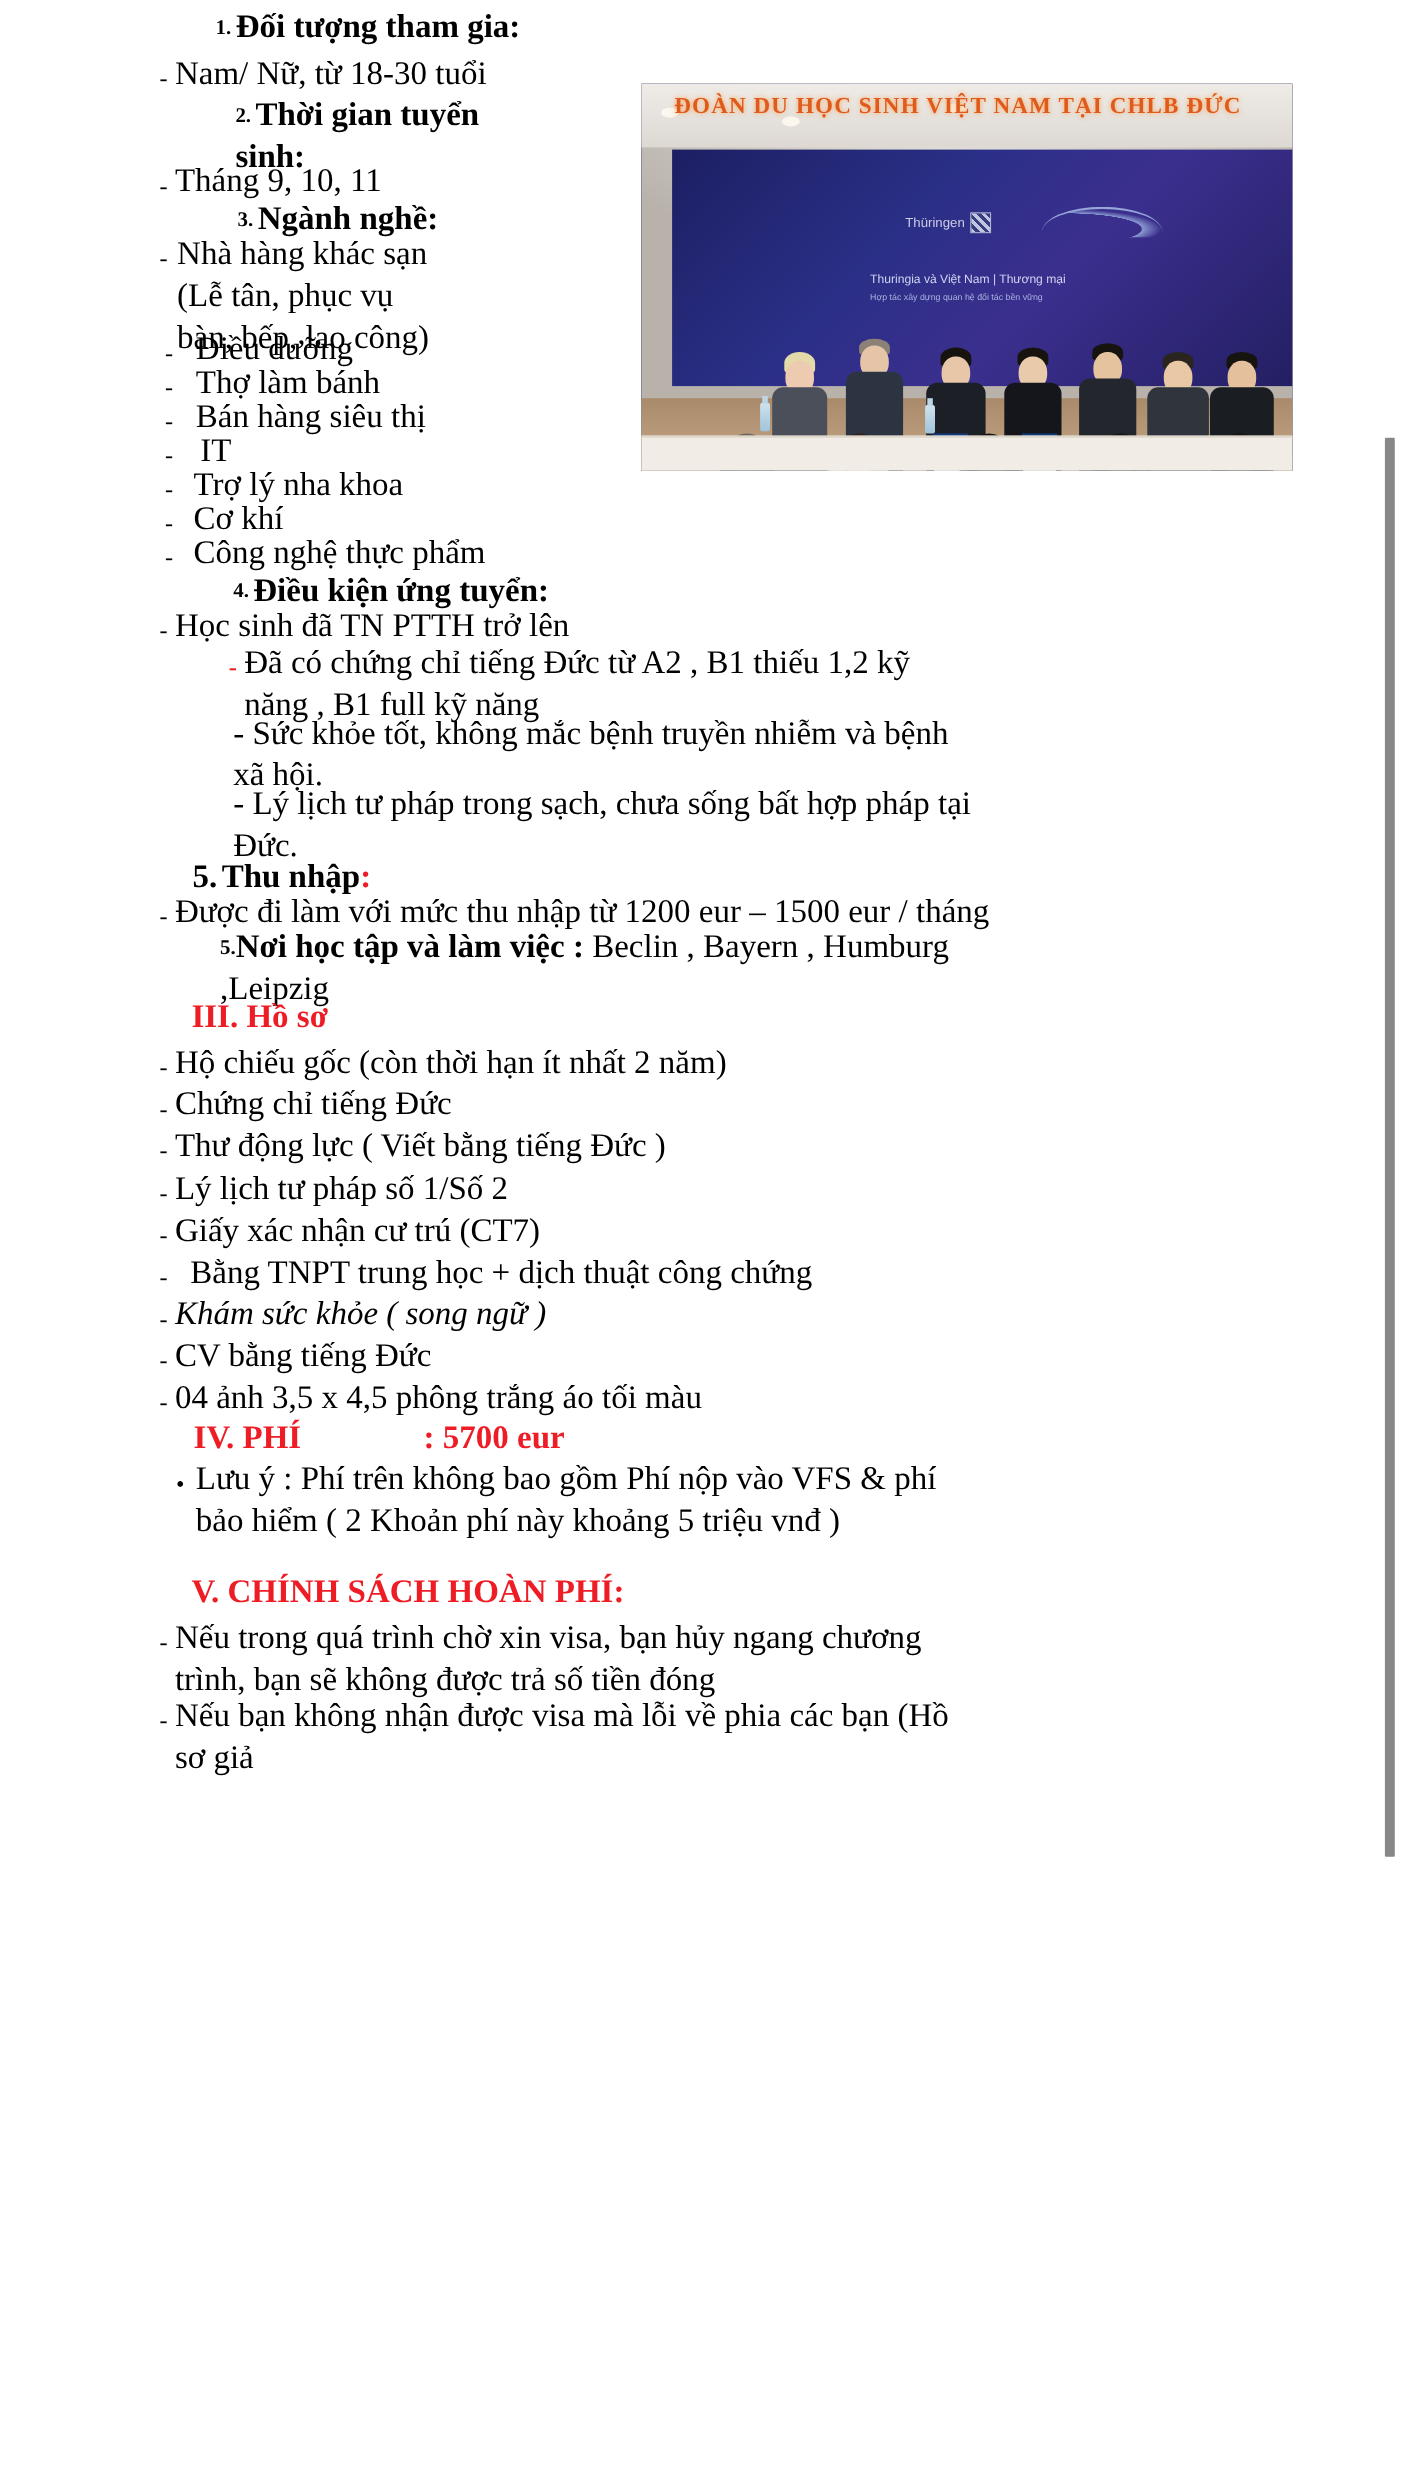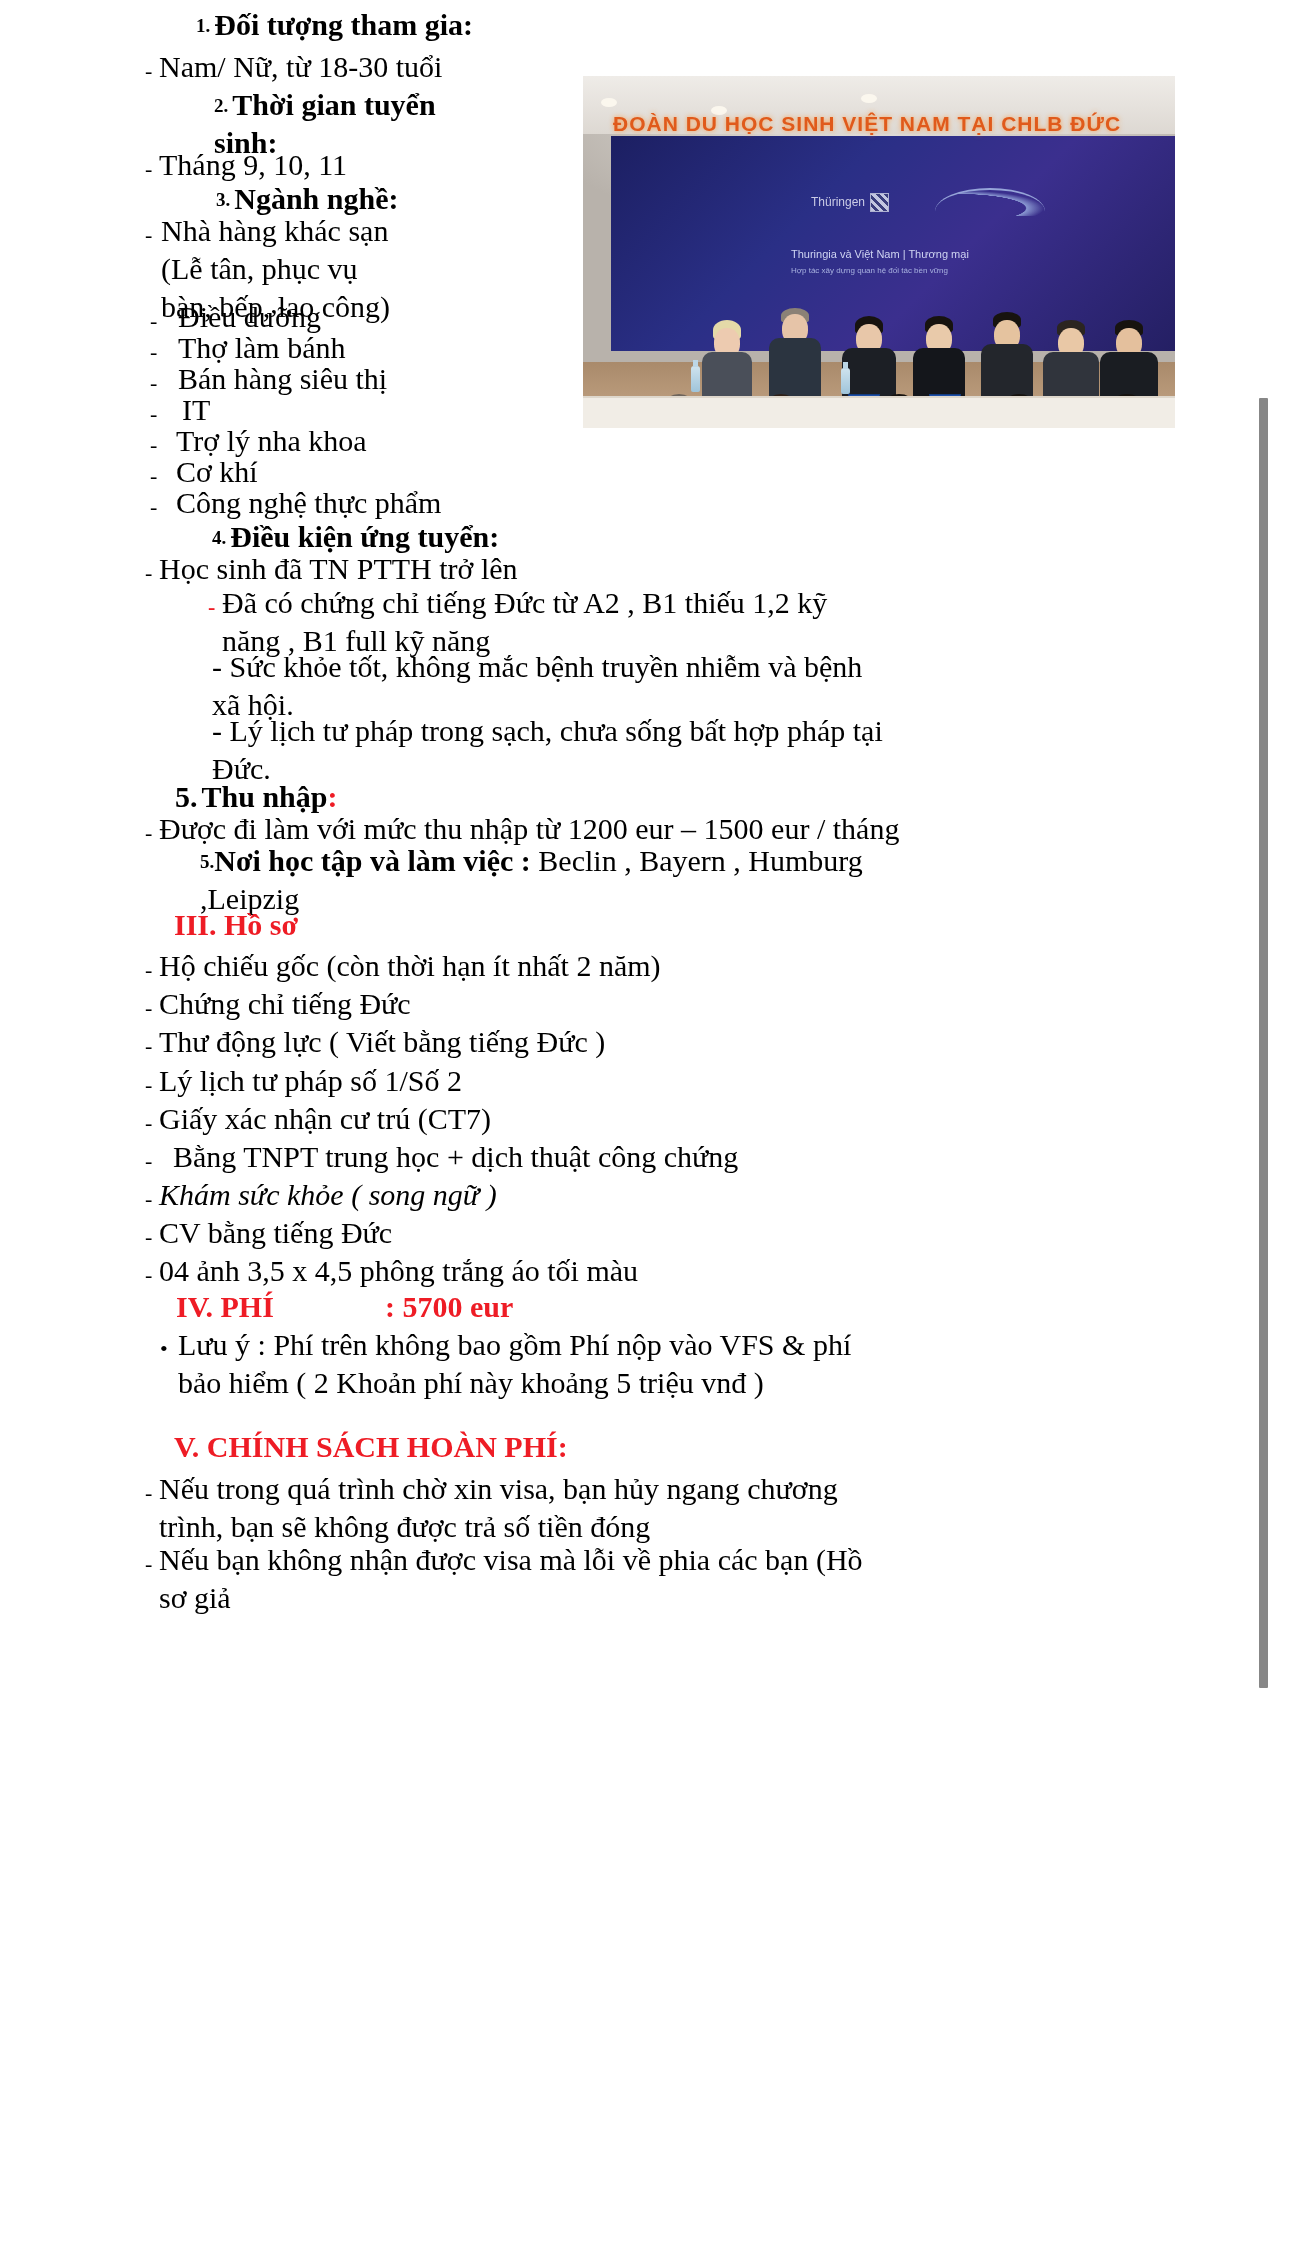--- a/index.html
+++ b/index.html
@@ -64,26 +64,25 @@
   .banner-title {
     position: absolute;
     left: 30px;
     top: 8px;
     font-size: 21px;
     font-weight: bold;
     letter-spacing: 1px;
     color: #e05a1b;
     white-space: nowrap;
     text-shadow: 0 0 5px rgba(255,140,40,.75);
-    font-family: Liberation Sans, sans-serif;
-    margin-top: 28px;
+    font-family: Liberation Serif, serif;
   }
   .banner-logos {
     position: absolute;
-    left: 200px;
+    left: 212px;
     top: 52px;
     display: flex;
     gap: 46px;
     align-items: center;
     opacity: .92;
   }
   .logo-thuringen {
     font-size: 12px;
     color: #d8d9ee;
     font-family: "Liberation Sans", sans-serif;

